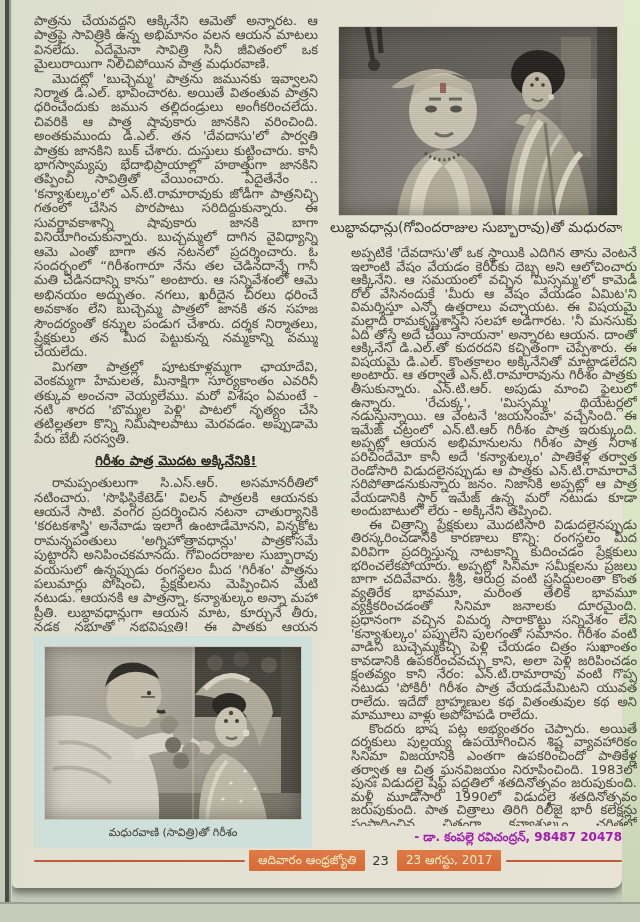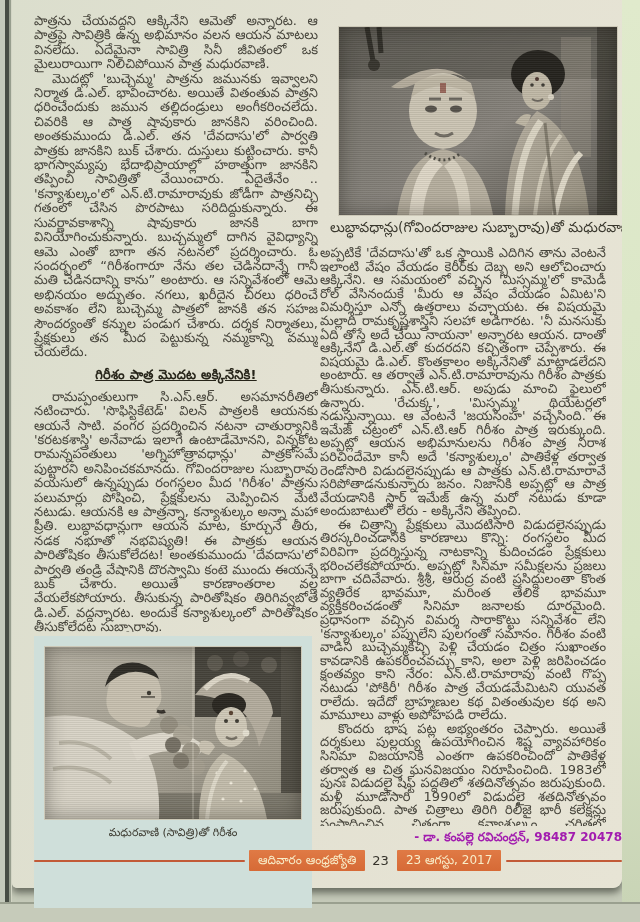--- a/index.html
+++ b/index.html
@@ -24,21 +24,21 @@
     background:linear-gradient(180deg,#e0eacc 0%, #d8e4c4 70%, #c9d4b6 100%);
   }
   .bottom-area {
     position:absolute; left:0; top:902px; width:640px; height:20px;
     background:linear-gradient(180deg,#9aa08f 0 2px, #c6cbba 2px);
   }
 
   
   .col-text { position:absolute; overflow:hidden; }
   #left-text  { left:34px;  top:14px;  width:284px; height:618px; }
-  #right-text { left:320px; top:246px; width:286px; height:580px; }
+  #right-text { left:351px; top:246px; width:286px; height:580px; }
   .col-text p {
     margin:0; font-size:13px; line-height:14.4px; color:#46443b;
     text-align:justify; text-indent:18px;
   }
   #right-text p { line-height:13.6px; }
   .col-text p.no-indent { text-indent:0; }
   .article-heading {
     margin:7px 0 5px; text-align:center; font-size:13px; font-weight:bold;
     color:#262419; letter-spacing:.2px;text-decoration:underline;
   }
@@ -49,21 +49,21 @@
     position:absolute; inset:0; pointer-events:none;
     background:repeating-linear-gradient(0deg, rgba(35,33,27,.08) 0 1px, rgba(255,255,255,.05) 1px 2px);
     box-shadow:inset 0 0 20px rgba(28,26,20,.45);
   }
   #top-photo { position:absolute; left:338px; top:26px; width:278px; height:188px; }
   #top-photo-caption {
     position:absolute; left:330px; top:219px; width:292px;
     font-size:14px; color:#3a382e; text-align:center; white-space:nowrap; overflow:hidden;
   }
   #left-photo-panel {
-    position:absolute; left:34px; top:636px; width:278px; height:272px;
+    position:absolute; left:34px; top:636px; width:278px; height:212px;
     background:#cfdfda;
   }
   #bottom-photo { margin:10px auto 0; width:256px; height:172px; }
   #bottom-photo-caption {
     margin-top:6px; font-size:11px; color:#3a382e; text-align:center;
   }
 
   
   #byline {
     position:absolute; left:336px; top:830px; width:286px;
@@ -90,20 +90,21 @@
 
 <div class="stage">
   <div class="page"></div>
   <div class="spine"></div>
   <div class="right-strip"></div>
   <div class="bottom-area"></div>
 
   <div id="left-text" class="col-text">
     <p class="no-indent">పాత్రను చేయవద్దని ఆక్కినేని ఆమెతో అన్నారట. ఆ పాత్రపై సావిత్రికి ఉన్న అభిమానం వలన ఆయన మాటలు వినలేదు. ఏదేమైనా సావిత్రి సినీ జీవితంలో ఒక మైలురాయిగా నిలిచిపోయిన పాత్ర మధురవాణి.</p>
     <p>మొదట్లో 'బుచ్చెమ్మ' పాత్రను జమునకు ఇవ్వాలని నిర్మాత డి.ఎల్. భావించారట. అయితే వితంతువ పాత్రని ధరించేందుకు జమున తల్లిదండ్రులు అంగీకరించలేదు. చివరికి ఆ పాత్ర షావుకారు జానకిని వరించింది. అంతకుముందు డి.ఎల్. తన 'దేవదాసు'లో పార్వతి పాత్రకు జానకిని బుక్ చేశారు. దుస్తులు కుట్టించారు. కానీ భాగస్వామ్యపు భేదాభిప్రాయాల్లో హఠాత్తుగా జానకిని తప్పించి సావిత్రితో వేయించారు. ఏదైతేనేం .. 'కన్యాశుల్కం'లో ఎన్.టి.రామారావుకు జోడీగా పాత్రనిచ్చి గతంలో చేసిన పొరపాటు సరిదిద్దుకున్నారు. ఈ సువర్ణావకాశాన్ని షావుకారు జానకి బాగా వినియోగించుకున్నారు. బుచ్చమ్మలో దాగిన వైవిధ్యాన్ని ఆమె ఎంతో బాగా తన నటనలో ప్రదర్శించారు. ఓ సందర్భంలో “గిరీశంగారూ నేను తల చెడినదాన్నే గానీ మతి చెడినదాన్ని కాను” అంటారు. ఆ సన్నివేశంలో ఆమె అభినయం అద్భుతం. నగలు, ఖరీదైన చీరలు ధరించే అవకాశం లేని బుచ్చెమ్మ పాత్రలో జానకి తన సహజ సౌందర్యంతో కన్నుల పండుగ చేశారు. దర్శక నిర్మాతలు, ప్రేక్షకులు తన మీద పెట్టుకున్న నమ్మకాన్ని వమ్ము చేయలేదు.</p>
+    <p>మిగతా పాత్రల్లో పూటకూళ్లమ్మగా ఛాయాదేవి, వెంకమ్మగా హేమలత, మీనాక్షిగా సూర్యకాంతం ఎవరినీ తక్కువ అంచనా వెయ్యలేము. మరో విశేషం ఏమంటే - నటి శారద 'బొమ్మల పెళ్లి' పాటలో నృత్యం చేసి తటిల్లతలా కొన్ని నిమిషాలపాటు మెరవడం. అప్పుడామె పేరు బేబీ సరస్వతి.</p>
     <h2 class="article-heading">గిరీశం పాత్ర మొదట అక్కినేనికి!</h2>
     <p>రామప్పంతులుగా సి.ఎస్.ఆర్. అసమానరీతిలో నటించారు. 'సొఫిస్టికేటెడ్' విలన్ పాత్రలకి ఆయనకు ఆయనే సాటి. వంగర ప్రదర్శించిన నటనా చాతుర్యానికి 'కరటకశాస్త్రి' అనేవాడు ఇలాగే ఉంటాడేమోనని, విన్నకోట రామన్నపంతులు 'అగ్నిహోత్రావధాన్లు' పాత్రకోసమే పుట్టారని అనిపించకమానదు. గోవిందరాజుల సుబ్బారావు వయసులో ఉన్నప్పుడు రంగస్థలం మీద 'గిరీశం' పాత్రను పలుమార్లు పోషించి, ప్రేక్షకులను మెప్పించిన మేటి నటుడు. ఆయనకి ఆ పాత్రన్నా, కన్యాశుల్కం అన్నా మహా ప్రీతి. లుబ్ధావధాన్లుగా ఆయన మాట, కూర్చునే తీరు, నడక నభూతో నభవిష్యతి! ఈ పాత్రకు ఆయన పారితోషికం తీసుకోలేదట! అంతకుముందు 'దేవదాసు'లో పార్వతి తండ్రి వేషానికి దొరస్వామి కంటె ముందు ఈయన్నే బుక్ చేశారు. అయితే కారణాంతరాల వల్ల వేయలేకపోయారు. తీసుకున్న పారితోషికం తిరిగివ్వబోతే డి.ఎల్. వద్దన్నారట. అందుకే కన్యాశుల్కంలో పారితోషికం తీసుకోలేదట సుబ్బారావు.</p>
     <p>నాటకంలో కీలకమైన పాత్ర గిరీశం. ఆ పాత్రకు మొదట అక్కినేని నాగేశ్వరరావును సంప్రదించారట దర్శక నిర్మాతలు.</p>
   </div>
 
   <div id="top-photo" class="photo-frame">
     <svg width="278" height="188" viewBox="0 0 278 188">
       <defs>
         <linearGradient id="bg1" x1="0" y1="0" x2="1" y2="1">
           <stop offset="0" stop-color="#6e6b63"></stop>

